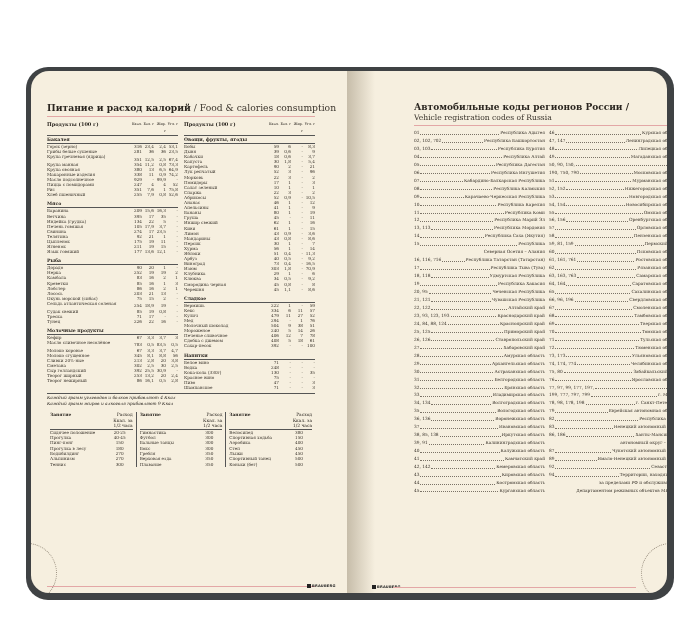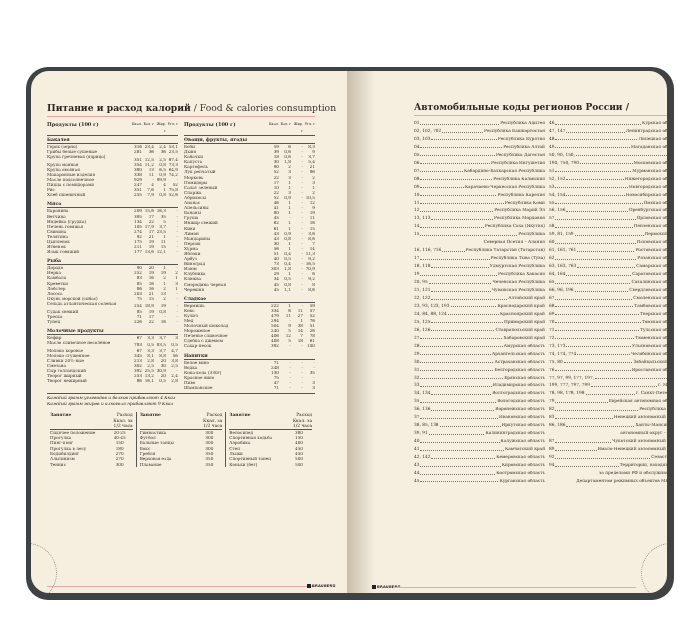--- a/index.html
+++ b/index.html
@@ -818,20 +818,21 @@
     <span>BRAUBERG</span>
   </div>
 </div>
 
 <div class="page right">
   <div class="gutter-r"></div>
   <div class="dots r"></div>
 
   <div class="rp">
     <div class="rtitle">Автомобильные коды регионов России /</div>
+    <div class="rsub">Vehicle registration codes of Russia</div>
     <div class="red-rule"></div>
     <div class="codes">
       <div class="ccol" id="codeColA">
           <div class="cr">
             <span class="c">01</span>
             <span class="dl"></span>
             <span class="r">Республика Адыгея</span>
           </div>
           <div class="cr">
             <span class="c">02, 102, 702</span>

